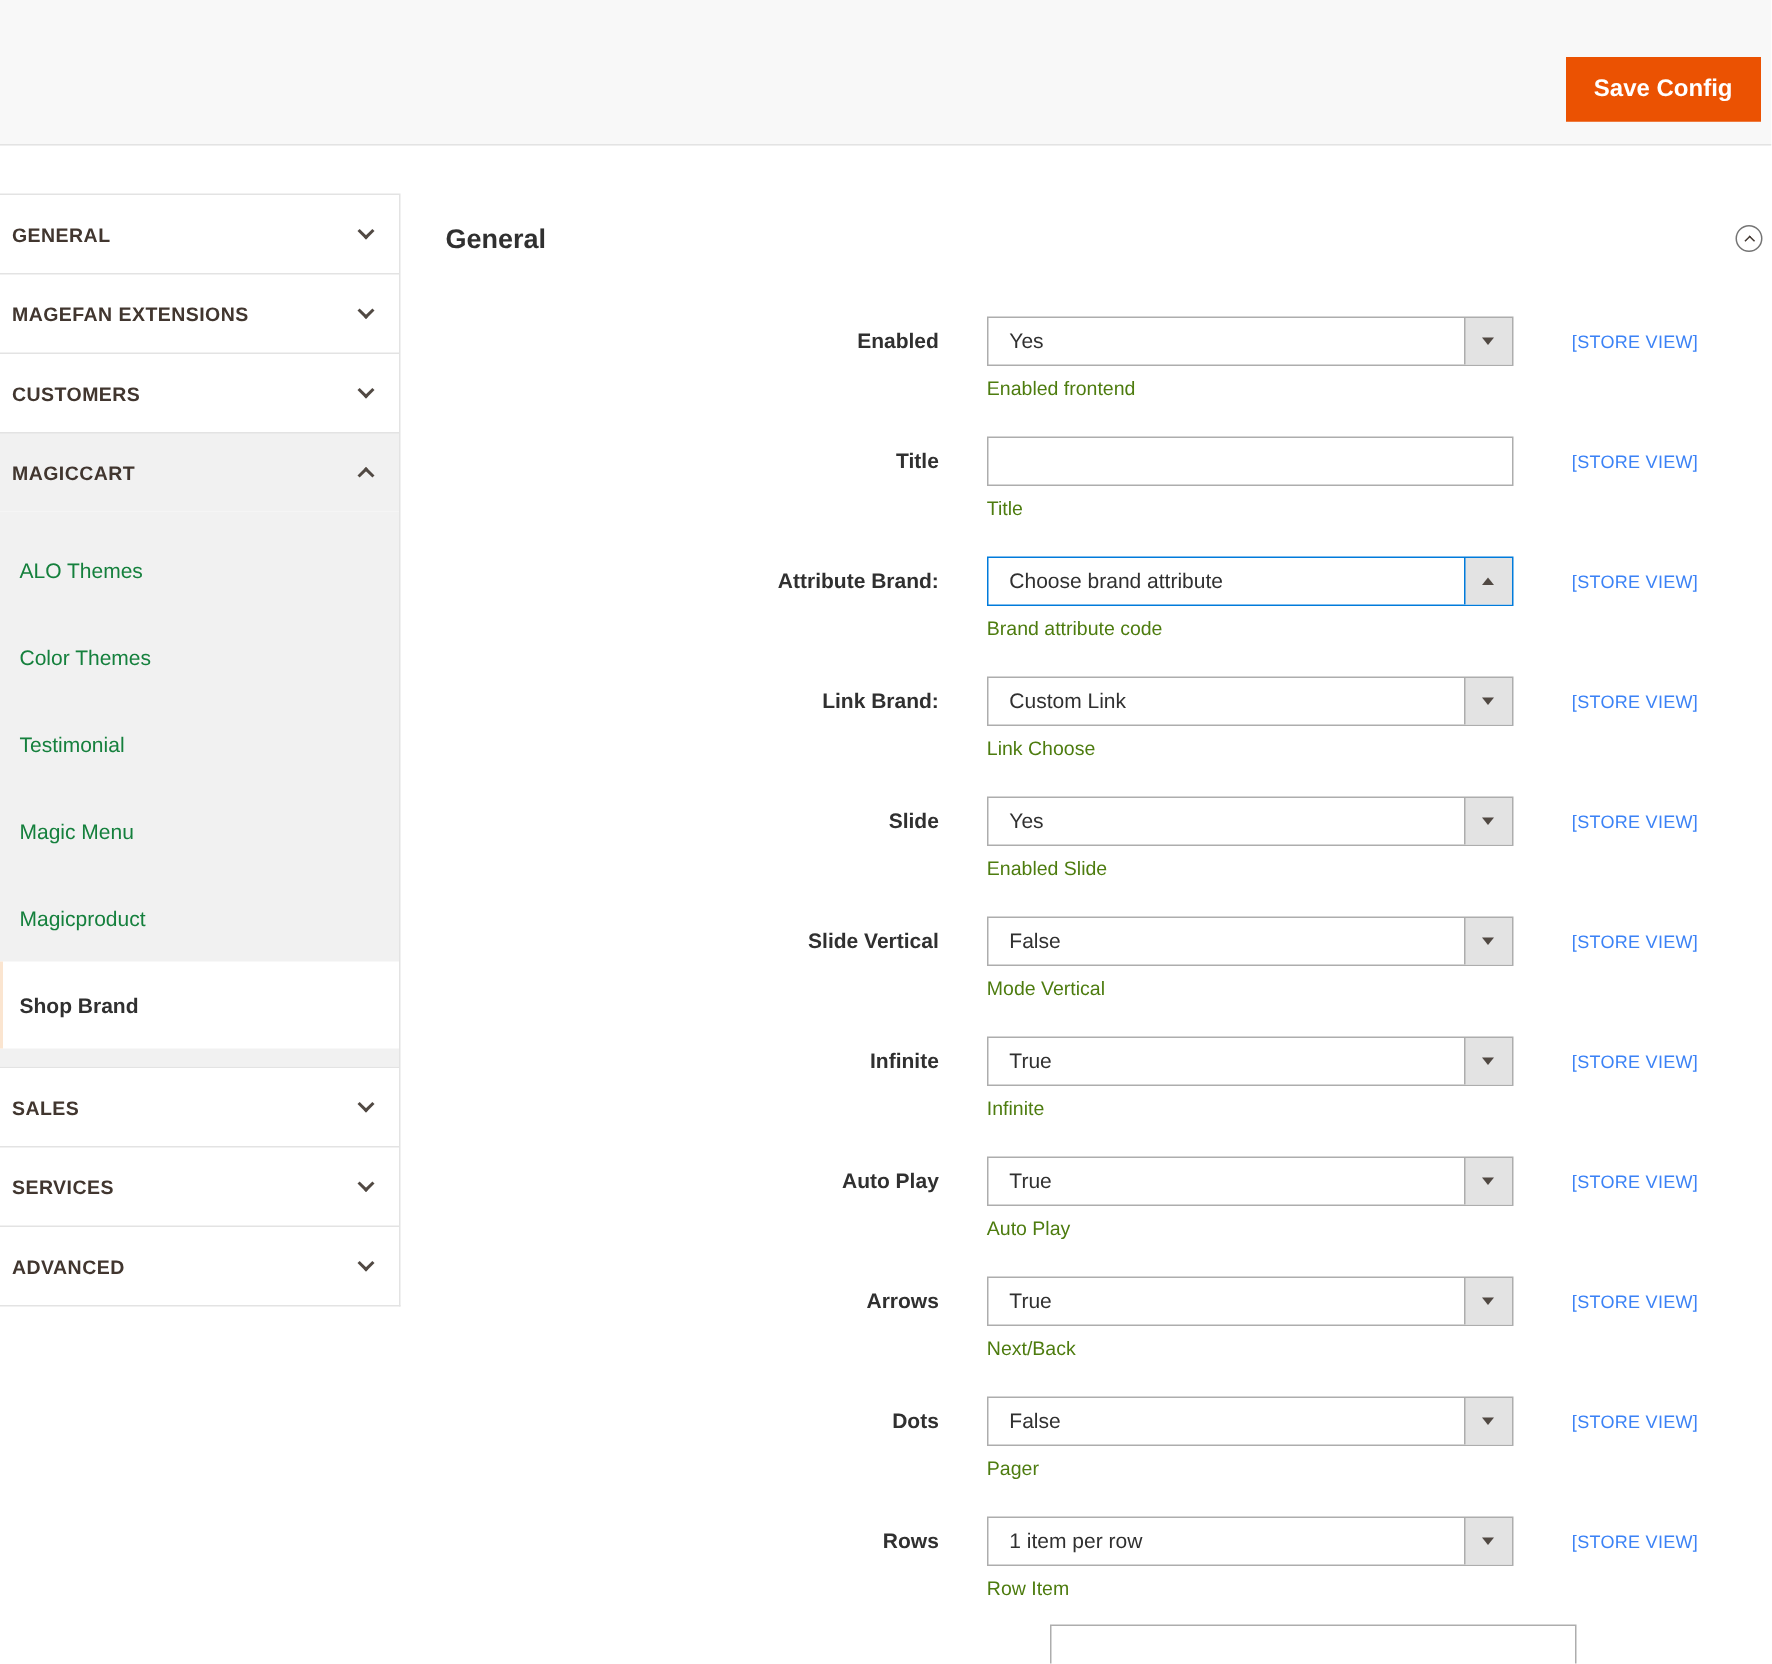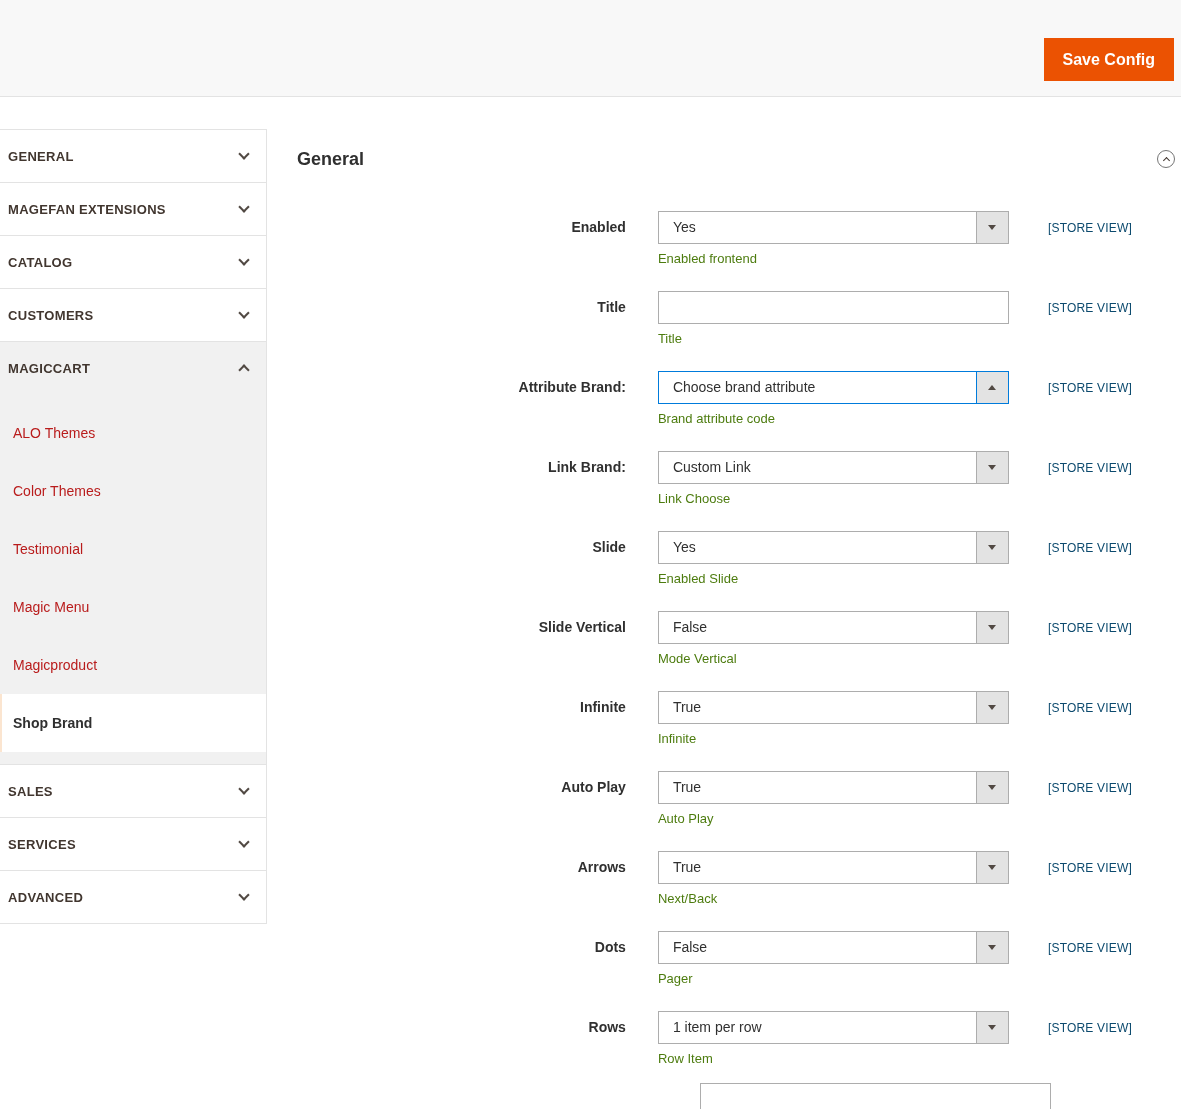--- a/index.html
+++ b/index.html
@@ -35,21 +35,21 @@
   }
   .chev {
     display:inline-block; width:8px; height:8px;
     border-right:2px solid #514943; border-bottom:2px solid #514943;
     transform:rotate(45deg); margin-top:-4px;
   }
   .chev.up { transform:rotate(-135deg); margin-top:4px; }
   .nav-sub { background:#f1f1f1; padding:10px 0 12px 0; }
   .nav-item {
     height:58px; display:flex; align-items:center; padding-left:11px;
-    font-size:14px; color:#b91c1c; cursor:pointer; border-left:2px solid transparent;
+    font-size:14px; color:#15803d; cursor:pointer; border-left:2px solid transparent;
   }
   .nav-item.active {
     background:#ffffff; border-left:2px solid #fbe5d0; font-weight:bold; color:#303030;
   }
 
   
   .main { flex:1; padding-left:30px; }
   .section-header {
     margin-top:52px; display:flex; align-items:center; justify-content:space-between; padding-right:6px;
   }
@@ -91,21 +91,21 @@
     width:0; height:0; border-left:4px solid transparent; border-right:4px solid transparent;
     border-top:5px solid #514943;
   }
   .tri.up { border-top:none; border-bottom:5px solid #514943; }
   .text-input {
     width:351px; height:33px; border:1px solid #adadad; background:#fff;
     padding:0 9px; font-family:inherit; font-size:14px; color:#303030;
   }
   .field-note { margin-top:7px; font-size:13px; color:#4d7c0f; }
   .field-scope {
-    margin-left:39px; padding-top:10px; font-size:12px; color:#0c4a6e;
+    margin-left:39px; padding-top:10px; font-size:12px; color:#3b82f6;
     letter-spacing:.2px; white-space:nowrap;
   }
 </style>
 </head>
 <body>
 
 <div class="top-bar">
   <button class="save-btn">Save Config</button>
 </div>
 
@@ -116,24 +116,20 @@
   <div class="nav-section">
     <span class="nav-section-label">GENERAL</span>
     <i class="chev"></i>
   </div>
 
   <div class="nav-section">
     <span class="nav-section-label">MAGEFAN EXTENSIONS</span>
     <i class="chev"></i>
   </div>
 
-  <div class="nav-section">
-    <span class="nav-section-label">CATALOG</span>
-    <i class="chev"></i>
-  </div>
 
   <div class="nav-section">
     <span class="nav-section-label">CUSTOMERS</span>
     <i class="chev"></i>
   </div>
 
   <div class="nav-section expanded">
     <span class="nav-section-label">MAGICCART</span>
     <i class="chev up"></i>
   </div>

